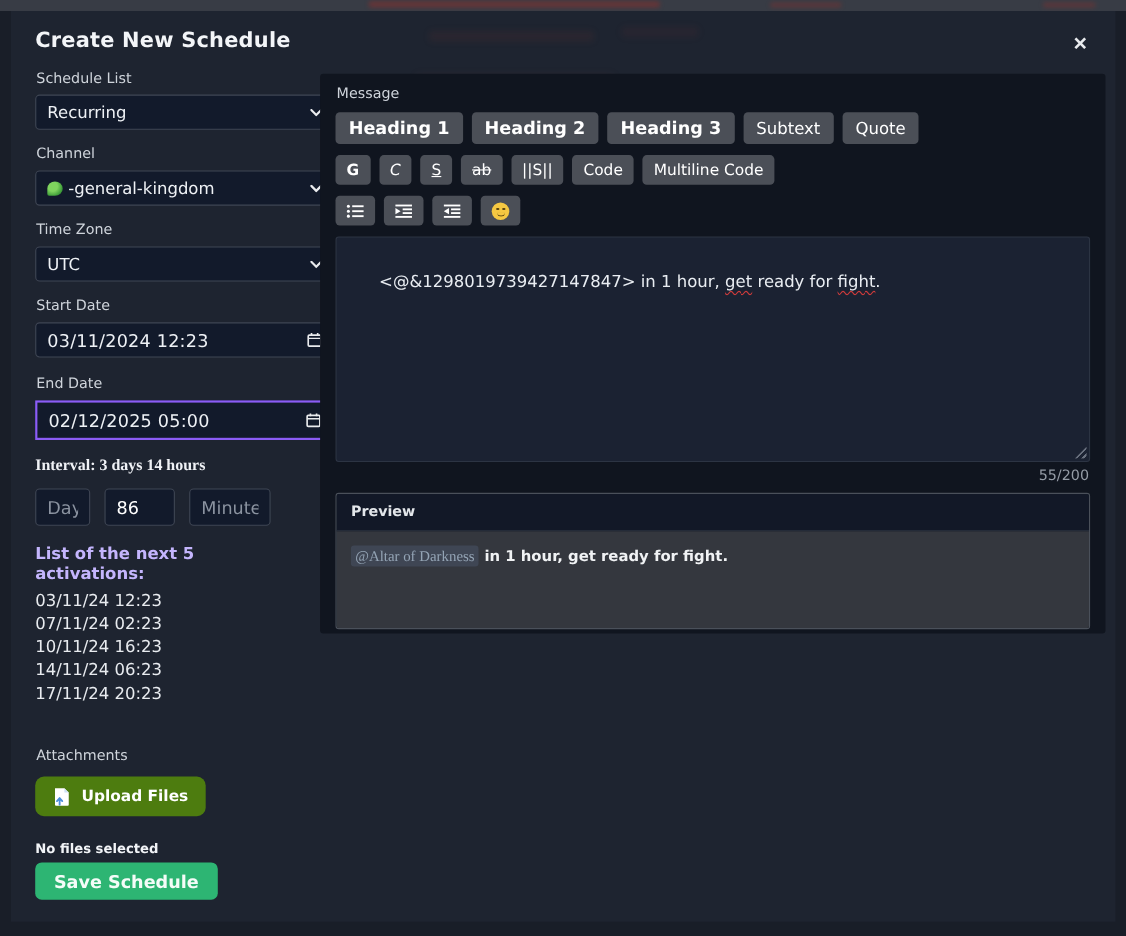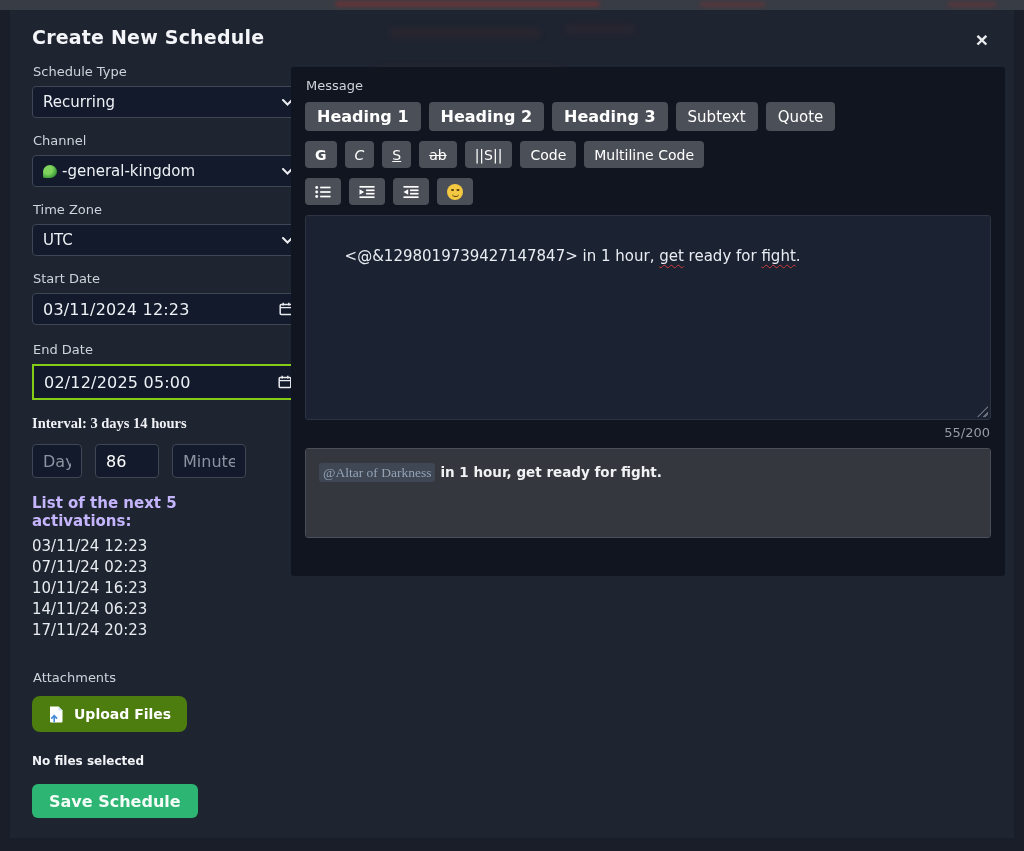--- a/index.html
+++ b/index.html
@@ -31,30 +31,30 @@
   .control{box-sizing:border-box;width:272px;height:32px;background:#121a2b;border:1px solid #3f4654;
     border-radius:4px;display:flex;align-items:center;justify-content:space-between;
     padding:0 10px;margin-bottom:15px;cursor:pointer;}
   .control .val{font-size:15px;color:#eef1f5;white-space:nowrap;display:flex;align-items:center;gap:5px;}
   .emoji-blob{width:14px;height:13px;border-radius:50% 50% 50% 12%;display:inline-block;
     background:radial-gradient(circle at 35% 35%, #7fd45e 0 35%, #3f9e3a 70%, #2c7a2e 100%);}
   .chev{width:11px;height:7px;flex:0 0 auto;}
   .cal{width:14px;height:14px;flex:0 0 auto;}
   .date-control{margin-bottom:17px;}
   .date-control .val{font-size:16px;letter-spacing:.2px;}
-  .focused{border:2px solid #84cc16;border-radius:0;height:36px;margin-bottom:15px;}
+  .focused{border:2px solid #8b5cf6;border-radius:0;height:36px;margin-bottom:15px;}
   .interval-summary{font-size:14.5px;font-weight:600;color:#f0f2f6;margin:4px 0 12px;font-family:Liberation Serif, serif;}
   .interval-row{display:flex;gap:13px;margin-bottom:16px;}
   .num-input{box-sizing:border-box;height:34px;background:#121a2b;border:1px solid #3f4654;border-radius:4px;
     color:#fff;font-size:16px;padding:0 10px;font-family:inherit;}
   .num-input::placeholder{color:#8b93a0;opacity:1;}
   .ni-days{width:50px;} .ni-hours{width:64px;} .ni-min{width:74px;}
   .acts-heading{font-size:15px;font-weight:600;color:#c4b5fd;margin:2px 0 6px;}
   .act-item{font-size:15px;color:#e8ebef;line-height:21px;}
-  .attach-label{margin-top:29px;}
+  .attach-label{margin-top:39px;}
   .upload-btn{margin-top:4px;display:inline-flex;align-items:center;gap:9px;background:#4d7c0f;border:none;
     border-radius:8px;padding:0 16px;height:36px;color:#fff;font-size:14px;font-weight:600;cursor:pointer;font-family:inherit;}
   .files-status{margin-top:22px;font-size:12px;font-weight:700;color:#f2f4f7;}
   .save-btn{position:absolute;left:22px;top:774px;height:34px;background:#2db573;color:#f4fcf8;
     font-weight:700;font-size:16px;border:none;border-radius:6px;padding:0 17px;cursor:pointer;font-family:inherit;}
 
   
   .msg-panel{position:absolute;left:281px;top:57px;width:714px;height:509px;background:#10151f;
     border-radius:3px;padding:10px 14px;box-sizing:border-box;}
   .msg-label{font-size:13px;color:#cfd4db;margin:1px 0 9px 1px;}
@@ -98,21 +98,21 @@
 <div class="modal">
   <div class="ghost m1"></div>
   <div class="ghost m2"></div>
   <div class="ghost m3"></div>
 
   <div class="modal-title">Create New Schedule</div>
   <button class="close-btn">×</button>
 
   <div class="left-col">
 
-    <div class="field-label">Schedule Type</div>
+    <div class="field-label">Schedule List</div>
     <div class="control">
       <span class="val">Recurring</span>
       <svg class="chev" viewBox="0 0 11 7">
           <polyline points="1,1 5.5,5.5 10,1" fill="none" stroke="#e9ebee" stroke-width="2" stroke-linecap="round"></polyline>
         </svg>
     </div>
 
     <div class="field-label">Channel</div>
     <div class="control">
       <span class="val">
@@ -239,18 +239,19 @@
     </div>
 
     <div class="editor">
       <span>&lt;@&amp;1298019739427147847&gt; in 1 hour, </span><span class="mis">get</span><span> ready for </span><span class="mis">fight</span><span>.</span>
       <div class="resize-handle"></div>
     </div>
 
     <div class="counter">55/200</div>
 
     <div class="preview">
+      <div class="preview-header">Preview</div>
       <div class="preview-body">
         <span class="mention">@Altar of Darkness</span><span class="preview-text">in 1 hour, get ready for fight.</span>
       </div>
     </div>
   </div>
 </div>
 
 </body></html>

